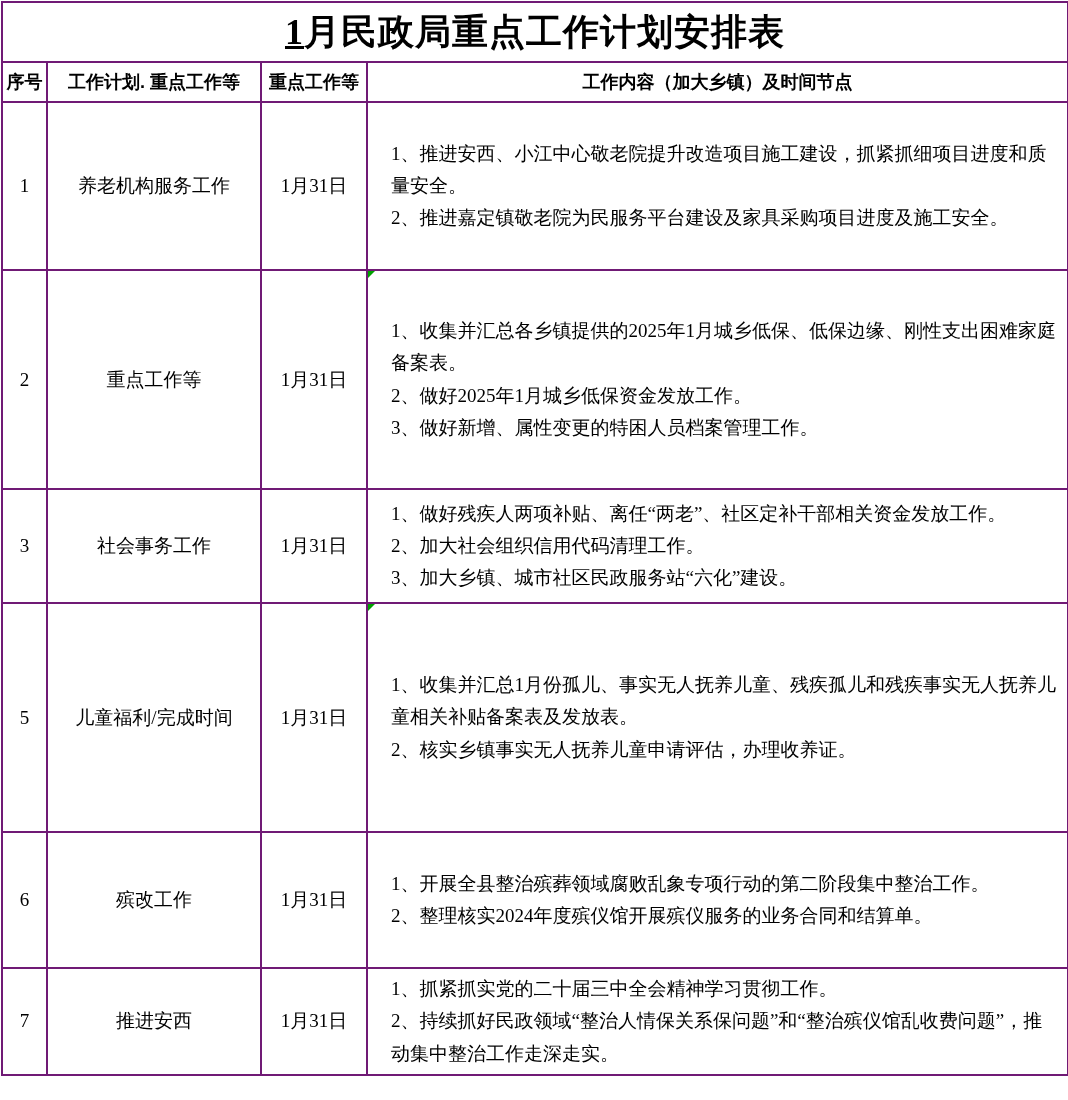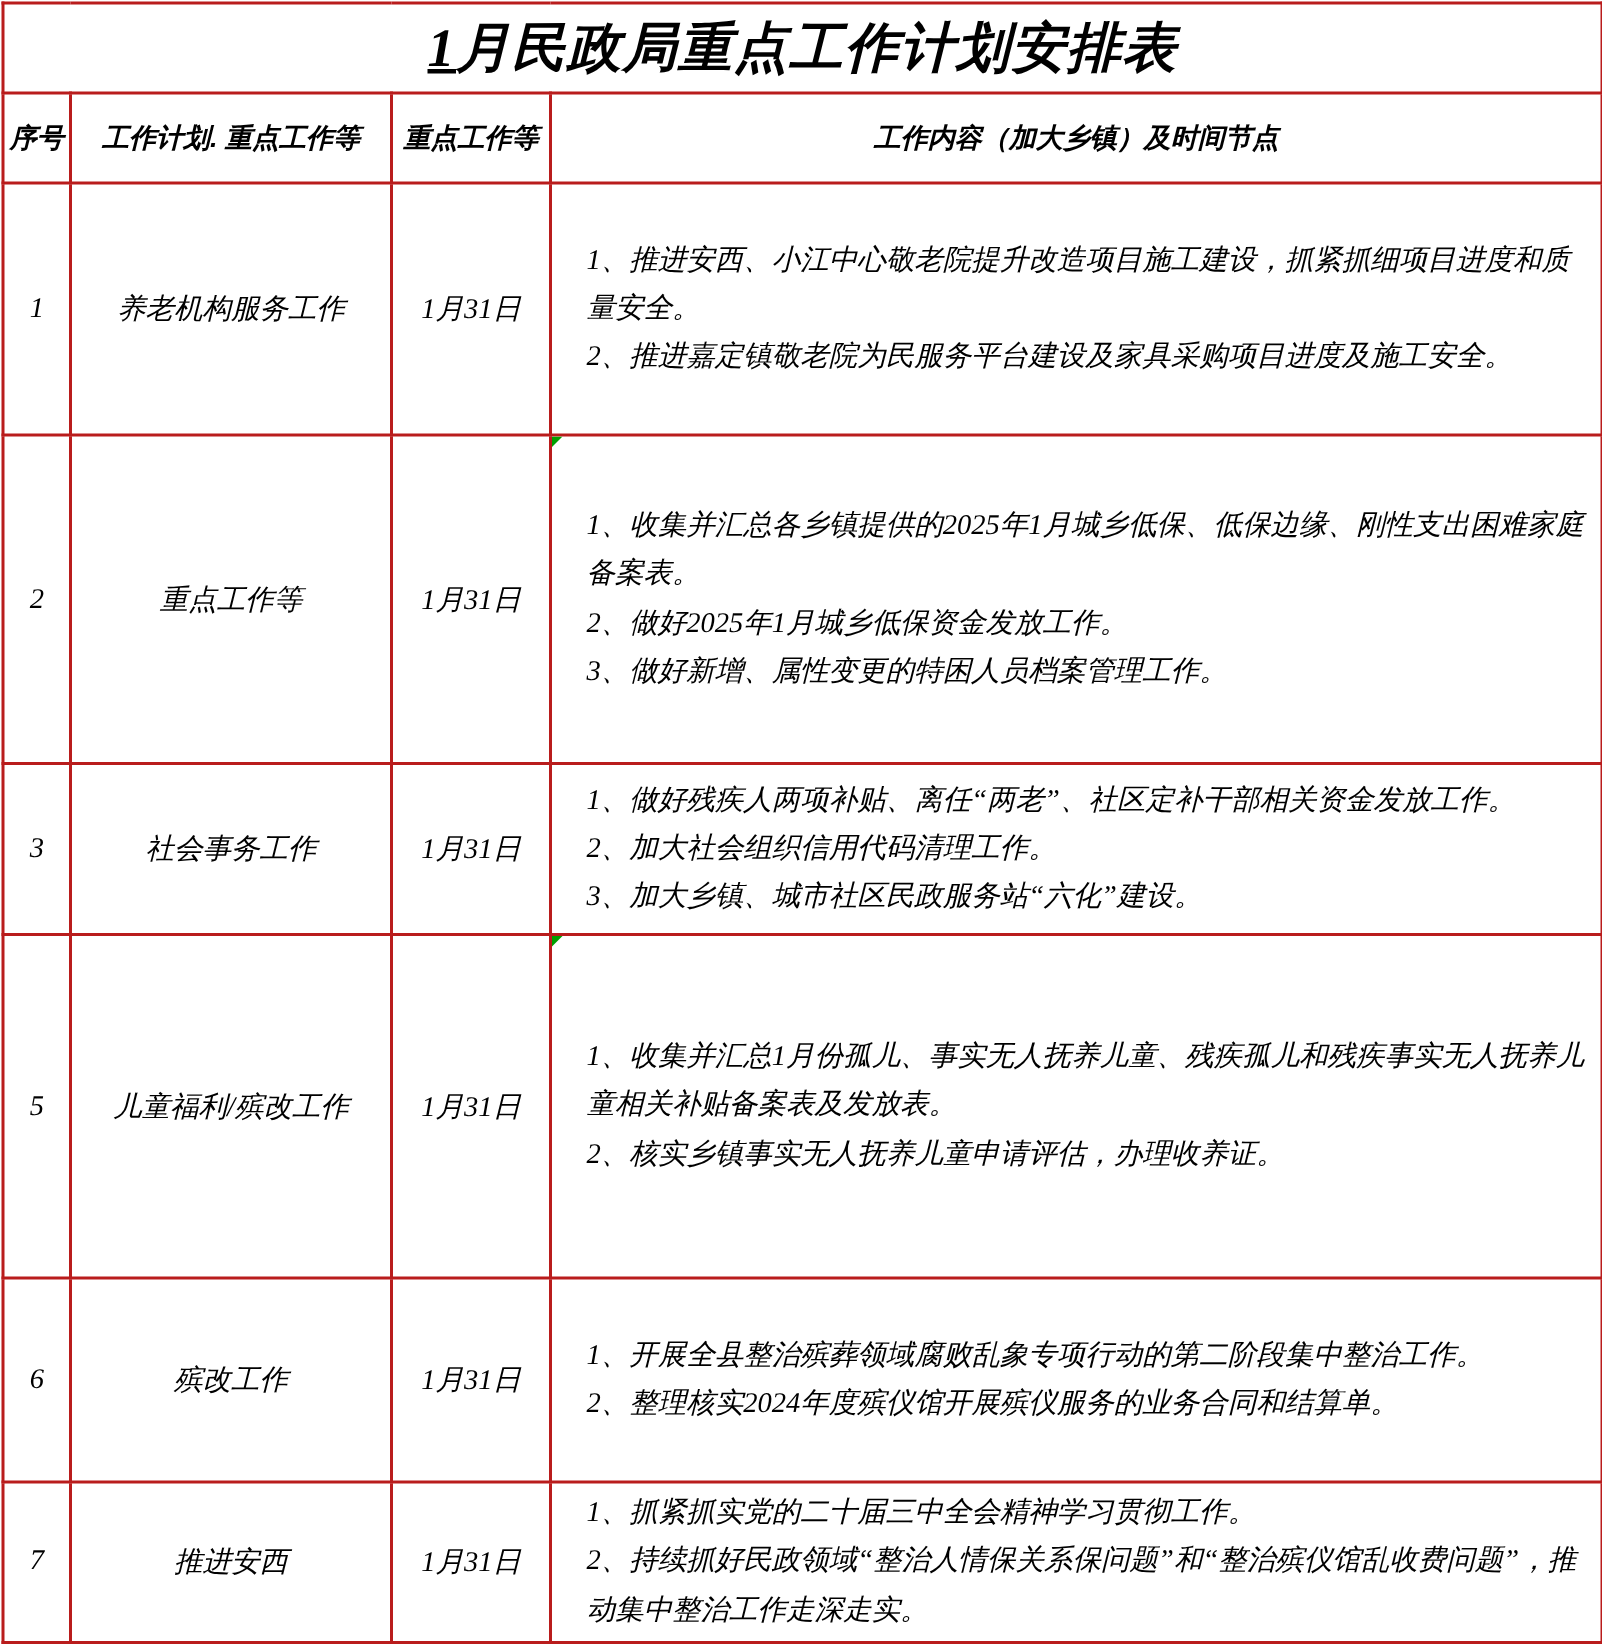--- a/index.html
+++ b/index.html
@@ -13,43 +13,42 @@
     color: #000000;
   }
   table.plan-table {
     border-collapse: collapse;
     table-layout: fixed;
     width: 1066px;
     margin: 1px 0 0 1px;
     background: #ffffff;
   }
   .plan-table td, .plan-table th {
-    border: 2px solid #b91c1c;
+    border: 2px solid #701a75;
     overflow: hidden;
     vertical-align: middle;
-    font-style: italic;
   }
   
   col.c-no       { width: 45px; }
   col.c-plan     { width: 214px; }
   col.c-deadline { width: 106px; }
   col.c-content  { width: 701px; }
 
   
   tr.title-row { height: 60px; }
   td.title-cell {
     text-align: center;
     font-weight: bold;
     font-size: 36px;
     letter-spacing: 1px;
   }
   .title-underlined { text-decoration: underline; }
 
   
-  tr.header-row { height: 60px; }
+  tr.header-row { height: 40px; }
   .header-row th {
     font-family: "Liberation Sans", "DejaVu Sans", sans-serif;
     font-weight: bold;
     font-size: 18px;
     text-align: center;
   }
 
   
   tr.row-1 { height: 168px; }
   tr.row-2 { height: 219px; }
@@ -127,21 +126,21 @@
     <td class="cell-no">3</td>
     <td class="cell-plan">社会事务工作</td>
     <td class="cell-deadline">1月31日</td>
     <td class="cell-content">1、做好残疾人两项补贴、离任“两老”、社区定补干部相关资金发放工作。
 2、加大社会组织信用代码清理工作。
 3、加大乡镇、城市社区民政服务站“六化”建设。</td>
   </tr>
 
   <tr class="row-4">
     <td class="cell-no">5</td>
-    <td class="cell-plan">儿童福利/殡改工作</td>
+    <td class="cell-plan">儿童福利/完成时间</td>
     <td class="cell-deadline">1月31日</td>
     <td class="cell-content"><span class="error-marker"></span><span>1、收集并汇总1月份孤儿、事实无人抚养儿童、残疾孤儿和残疾事实无人抚养儿童相关补贴备案表及发放表。
 2、核实乡镇事实无人抚养儿童申请评估，办理收养证。</span></td>
   </tr>
 
   <tr class="row-5">
     <td class="cell-no">6</td>
     <td class="cell-plan">殡改工作</td>
     <td class="cell-deadline">1月31日</td>
     <td class="cell-content">1、开展全县整治殡葬领域腐败乱象专项行动的第二阶段集中整治工作。

